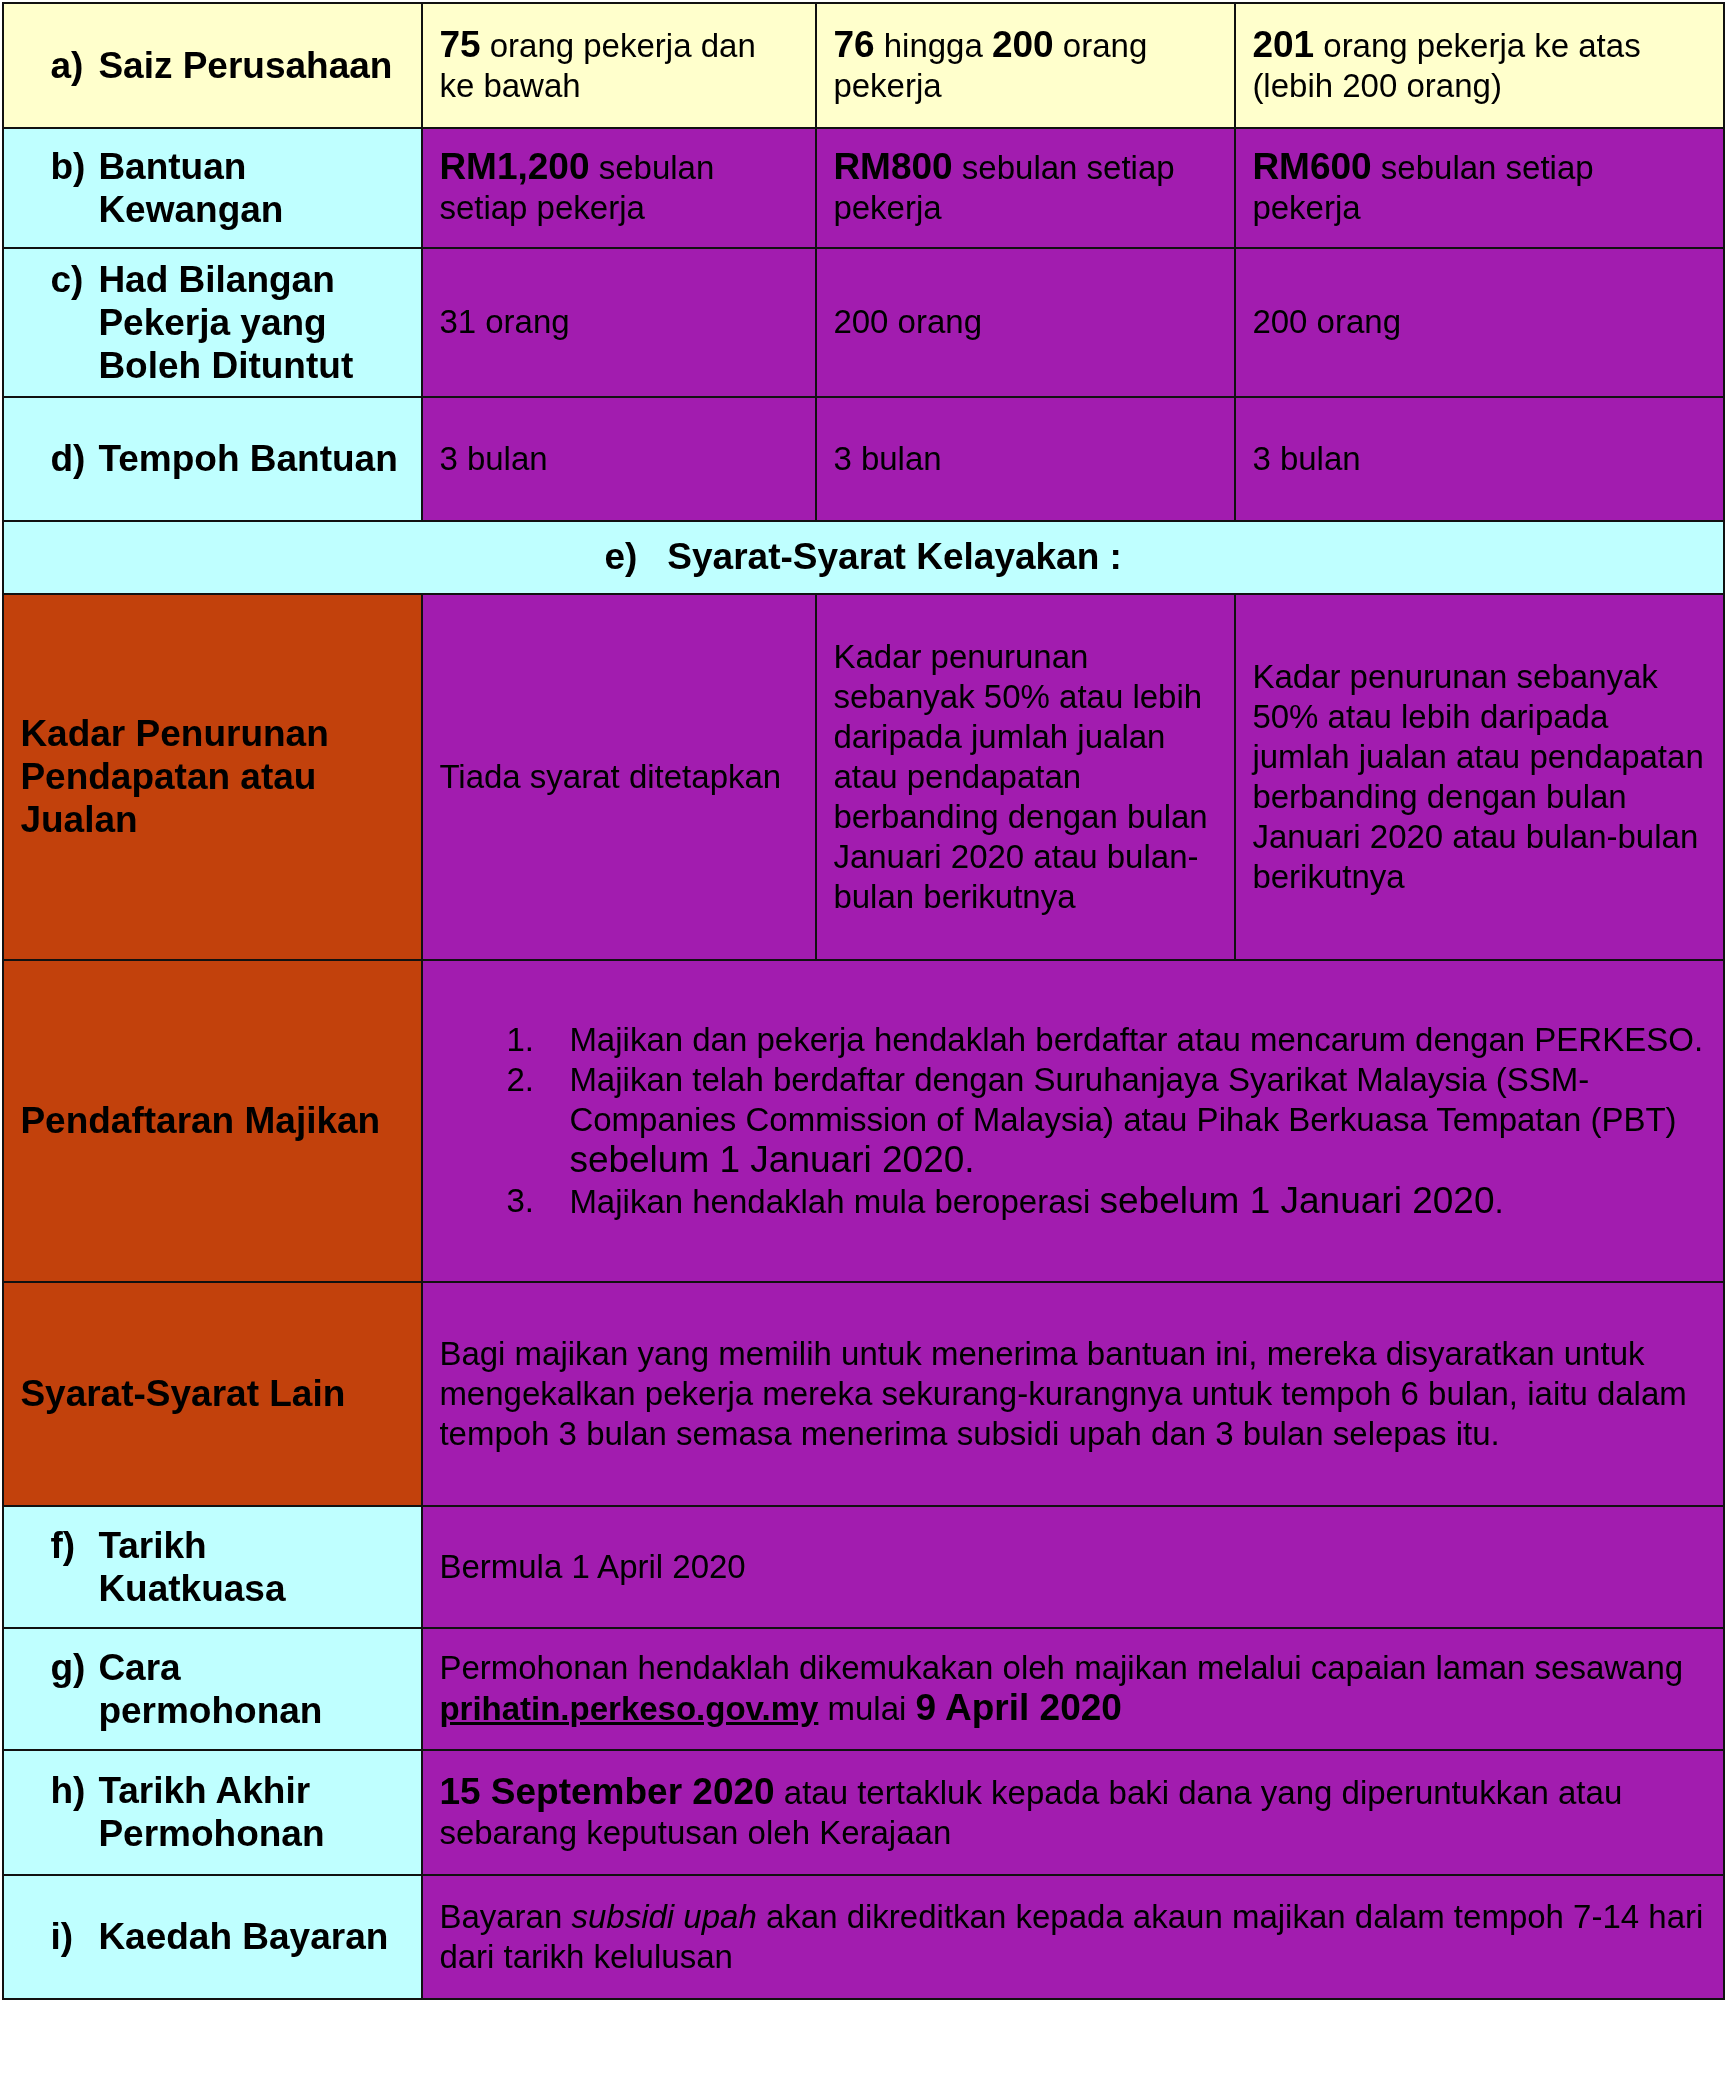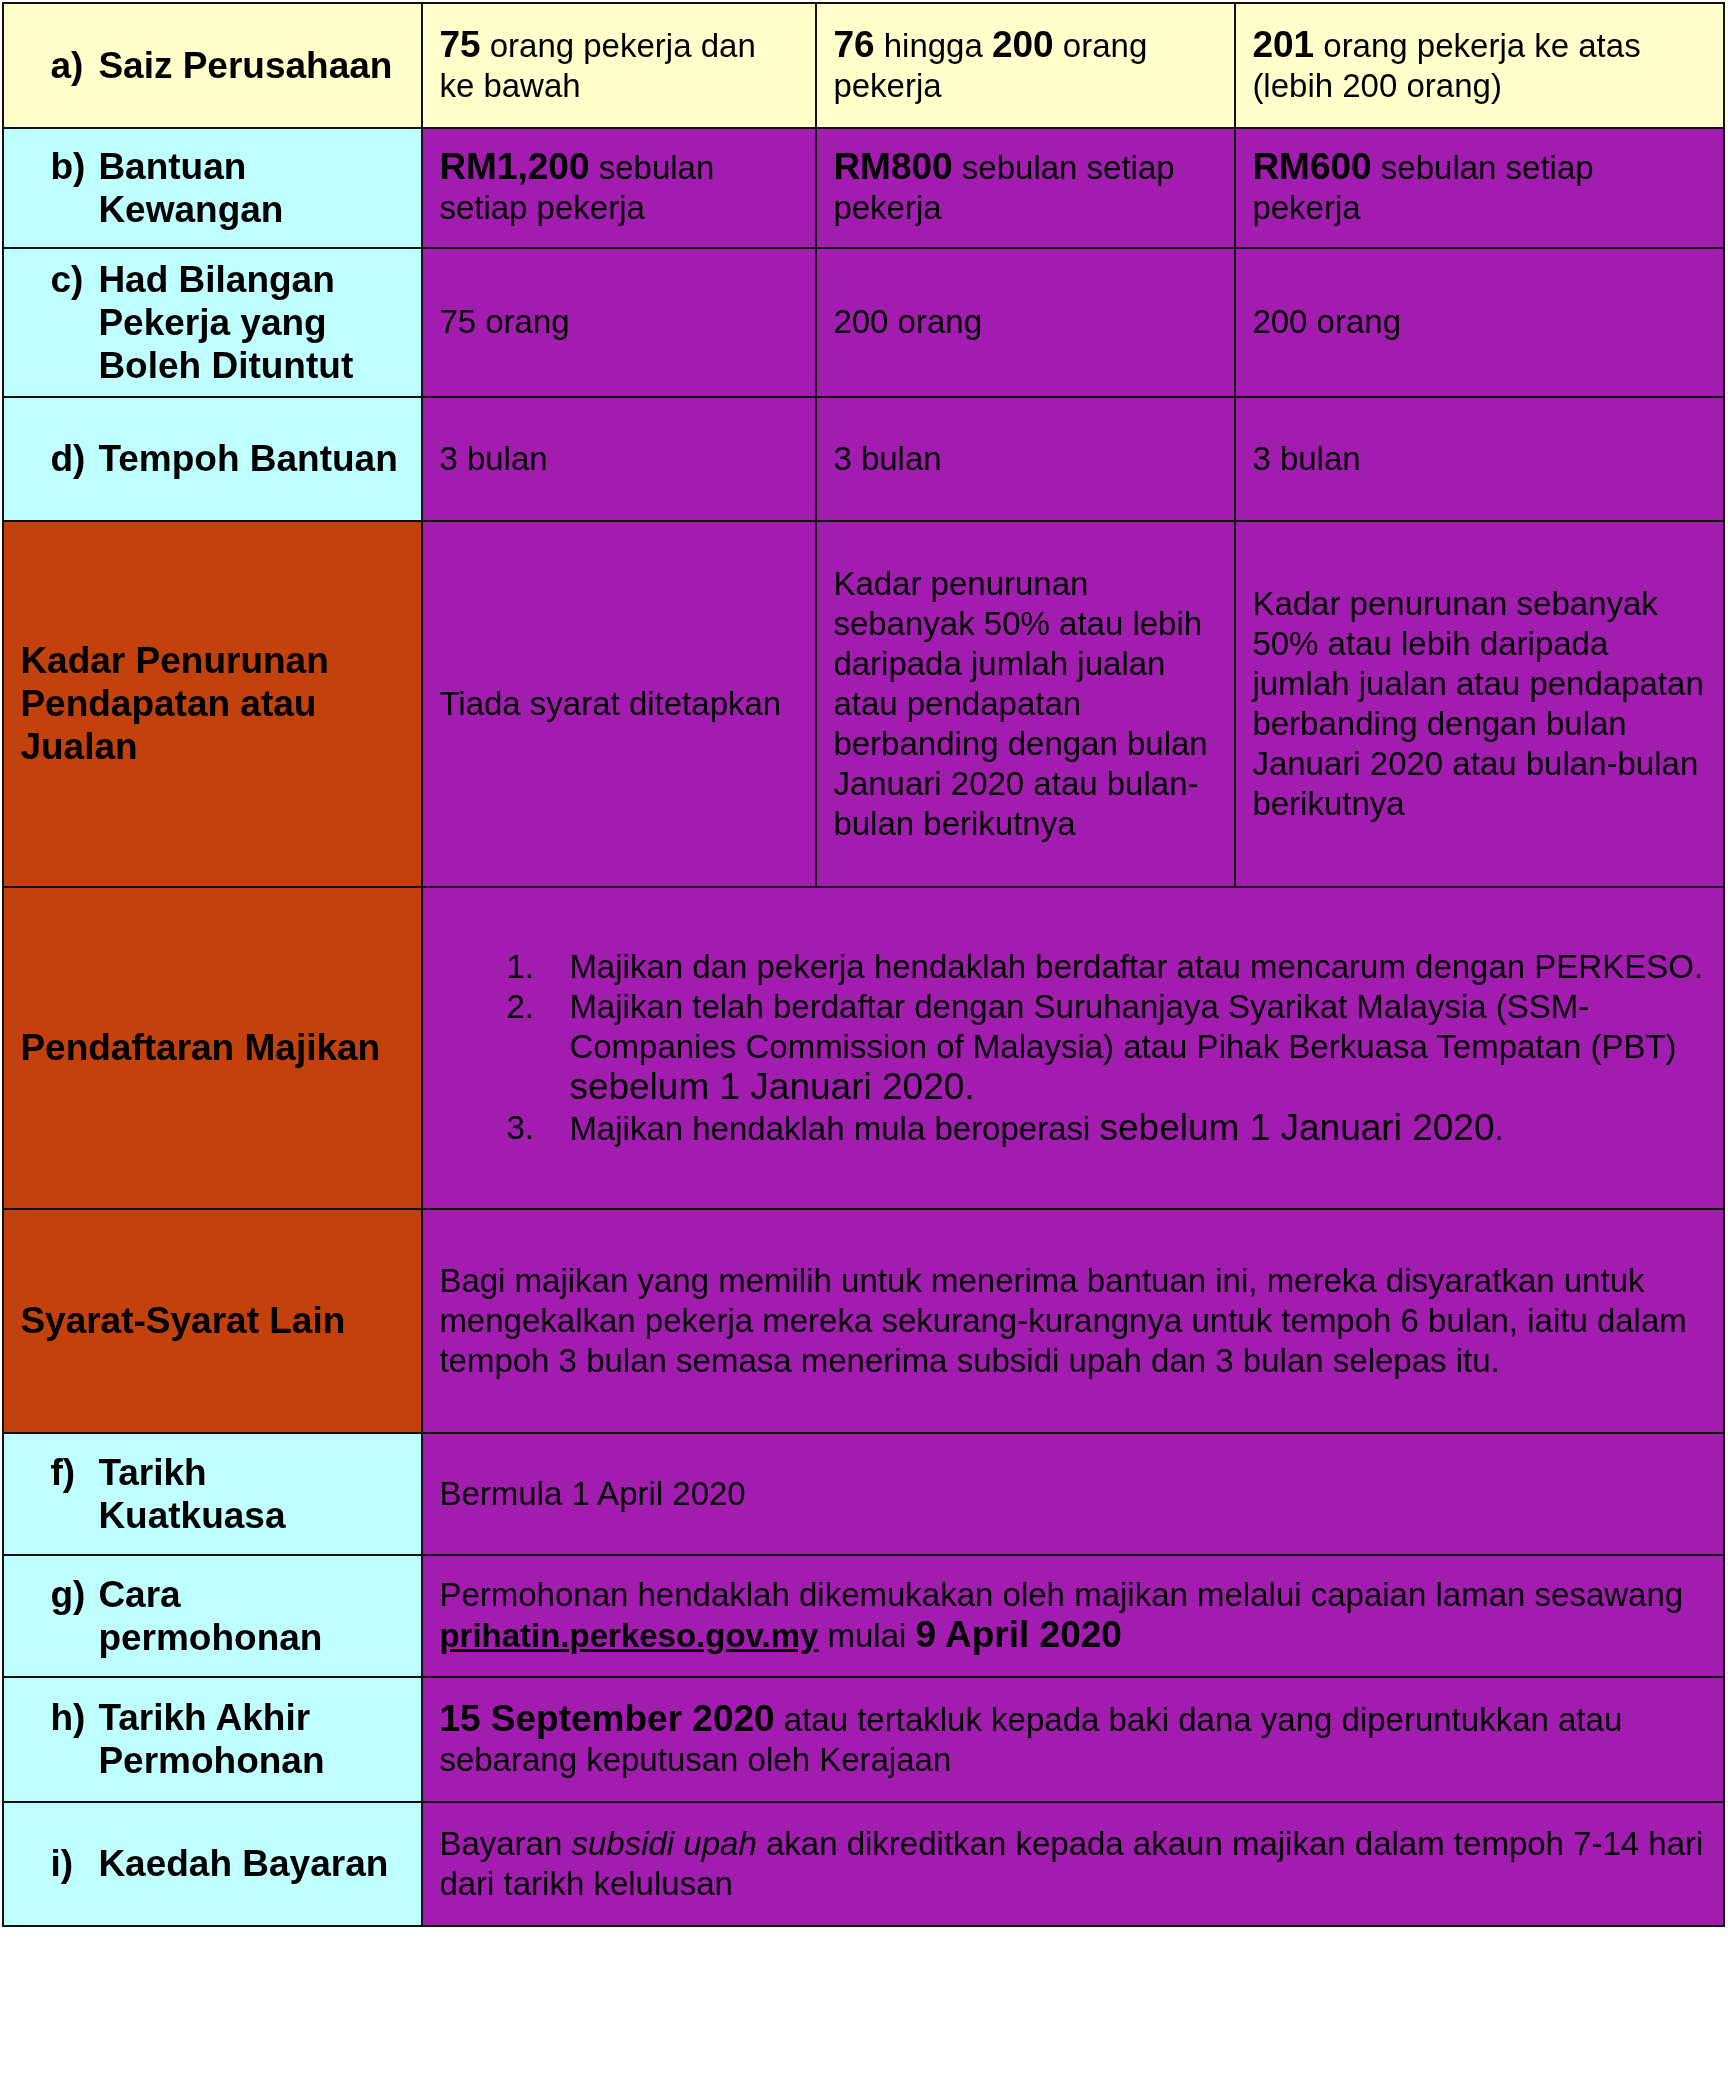--- a/index.html
+++ b/index.html
@@ -151,37 +151,44 @@
       </td>
     </tr>
 
     <tr class="r-c">
       <td class="bg-cyan">
         <div class="label">
           <span class="letter">c)</span>
           <span class="text">Had Bilangan Pekerja yang Boleh Dituntut</span>
         </div>
       </td>
-      <td class="bg-white">75 orang</td>
+      <td class="bg-white">31 orang</td>
       <td class="bg-white">200 orang</td>
       <td class="bg-white">200 orang</td>
     </tr>
 
     <tr class="r-d">
       <td class="bg-cyan">
         <div class="label">
           <span class="letter">d)</span>
           <span class="text">Tempoh Bantuan</span>
         </div>
       </td>
       <td class="bg-white">3 bulan</td>
       <td class="bg-white">3 bulan</td>
       <td class="bg-white">3 bulan</td>
     </tr>
 
+    <tr class="r-e">
+      <td class="bg-cyan" colspan="4">
+        <div class="section-title">
+          <span class="sec-letter">e)</span><span>Syarat-Syarat Kelayakan :</span>
+        </div>
+      </td>
+    </tr>
 
     <tr class="r-kadar">
       <td class="bg-peach kadar-label">
         <div class="label-plain">Kadar Penurunan Pendapatan atau Jualan</div>
       </td>
       <td class="bg-white top">Tiada syarat ditetapkan</td>
       <td class="bg-white top">Kadar penurunan sebanyak 50% atau lebih daripada jumlah jualan atau pendapatan berbanding dengan bulan Januari 2020 atau bulan-bulan berikutnya</td>
       <td class="bg-white top">Kadar penurunan sebanyak 50% atau lebih daripada jumlah jualan atau pendapatan berbanding dengan bulan Januari 2020 atau bulan-bulan berikutnya</td>
     </tr>
 

